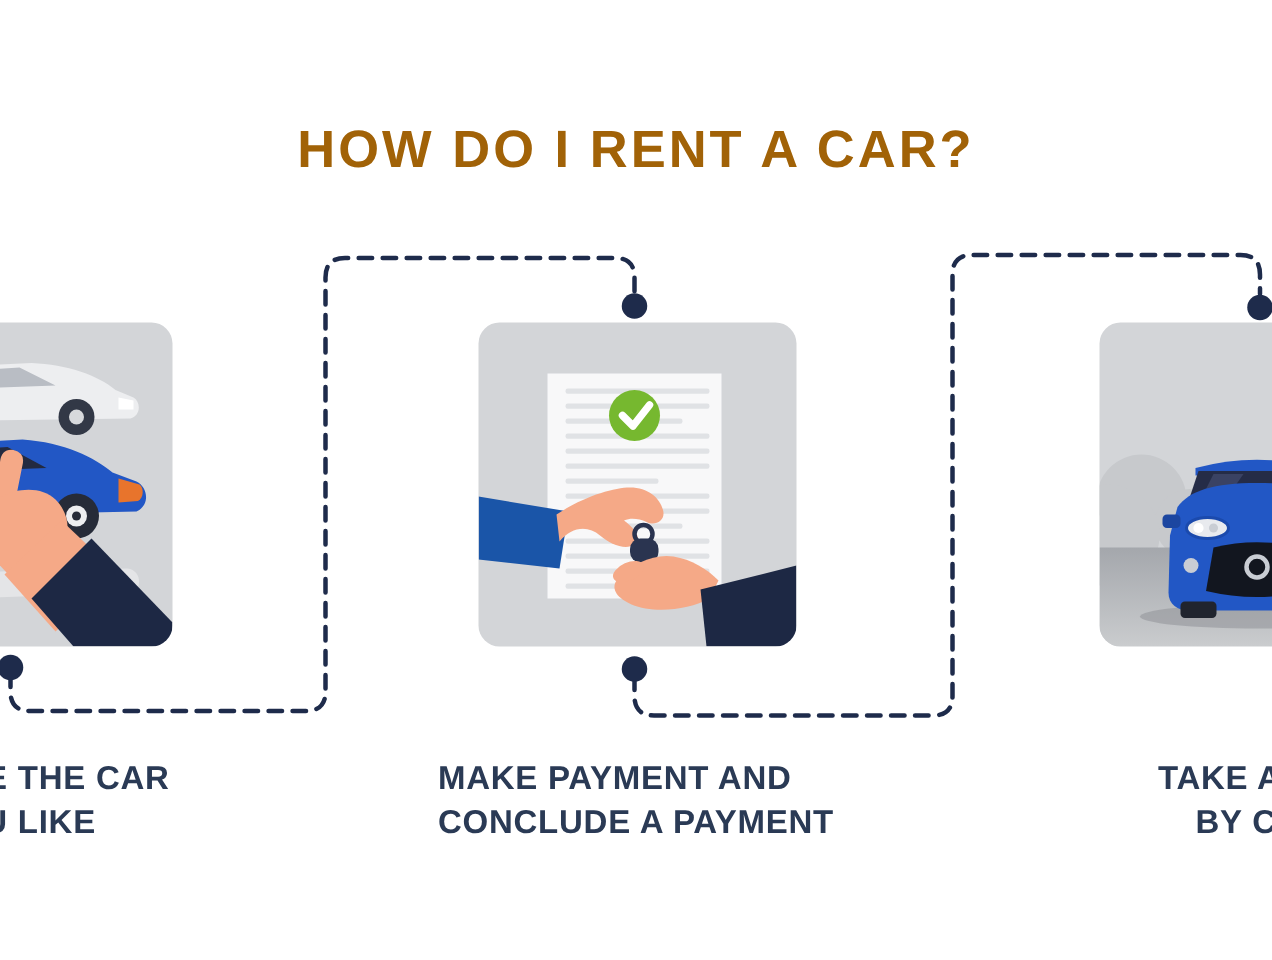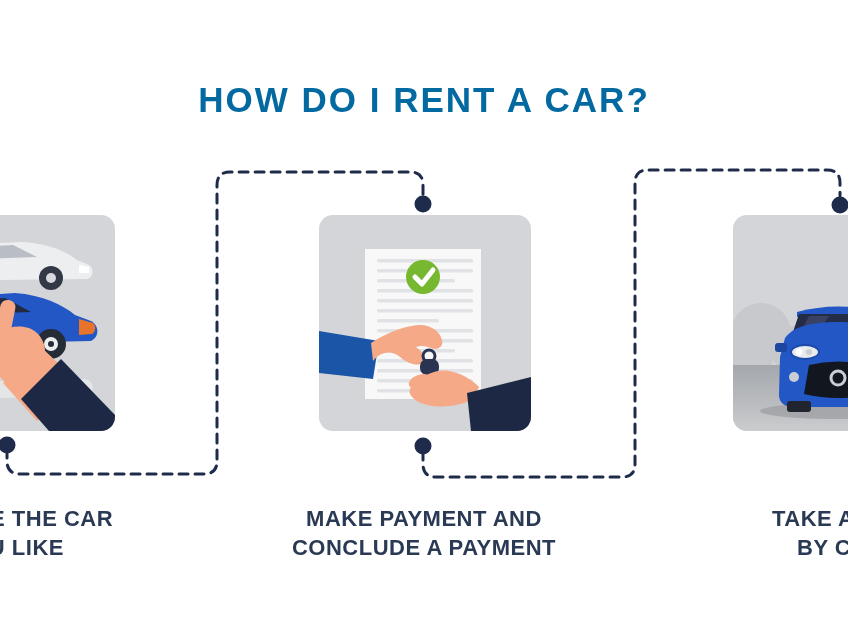--- a/index.html
+++ b/index.html
@@ -7,21 +7,21 @@
     width:848px;height:640px;
     position:relative;
     overflow:hidden;
     background:#ffffff;
     font-family:"Liberation Sans","DejaVu Sans",sans-serif;
   }
   .title{
     position:absolute;top:80px;left:0;width:848px;
     text-align:center;
     font-size:35px;font-weight:bold;letter-spacing:2px;
-    color:#0369a1;
+    color:#a16207;
   }
   .panel{
     position:absolute;top:215px;
     width:212px;height:216px;
     background:#D3D5D8;
     border-radius:14px;
     overflow:hidden;
   }
   .panel svg{display:block;}
   #panel-1{left:-97px;}
@@ -31,21 +31,21 @@
     position:absolute;left:0;top:0;
     pointer-events:none;
   }
   .step-label{
     position:absolute;top:504px;
     font-size:22px;font-weight:bold;letter-spacing:0.5px;
     line-height:29px;color:#2A3A55;
     white-space:nowrap;
   }
   #label-1{left:10px;transform:translateX(-50%);text-align:center;}
-  #label-2{left:424px;transform:translateX(-50%);text-align:center;}
+  #label-2{left:424px;transform:translateX(-50%);text-align:left;}
   #label-3{left:772px;text-align:left;}
   #label-3 .line2{margin-left:25px;}
 </style>
 </head>
 <body>
 
 <div class="title">HOW DO I RENT A CAR?</div>
 
 <div class="panel" id="panel-1">
   <svg width="212" height="216" viewBox="0 0 212 216">

